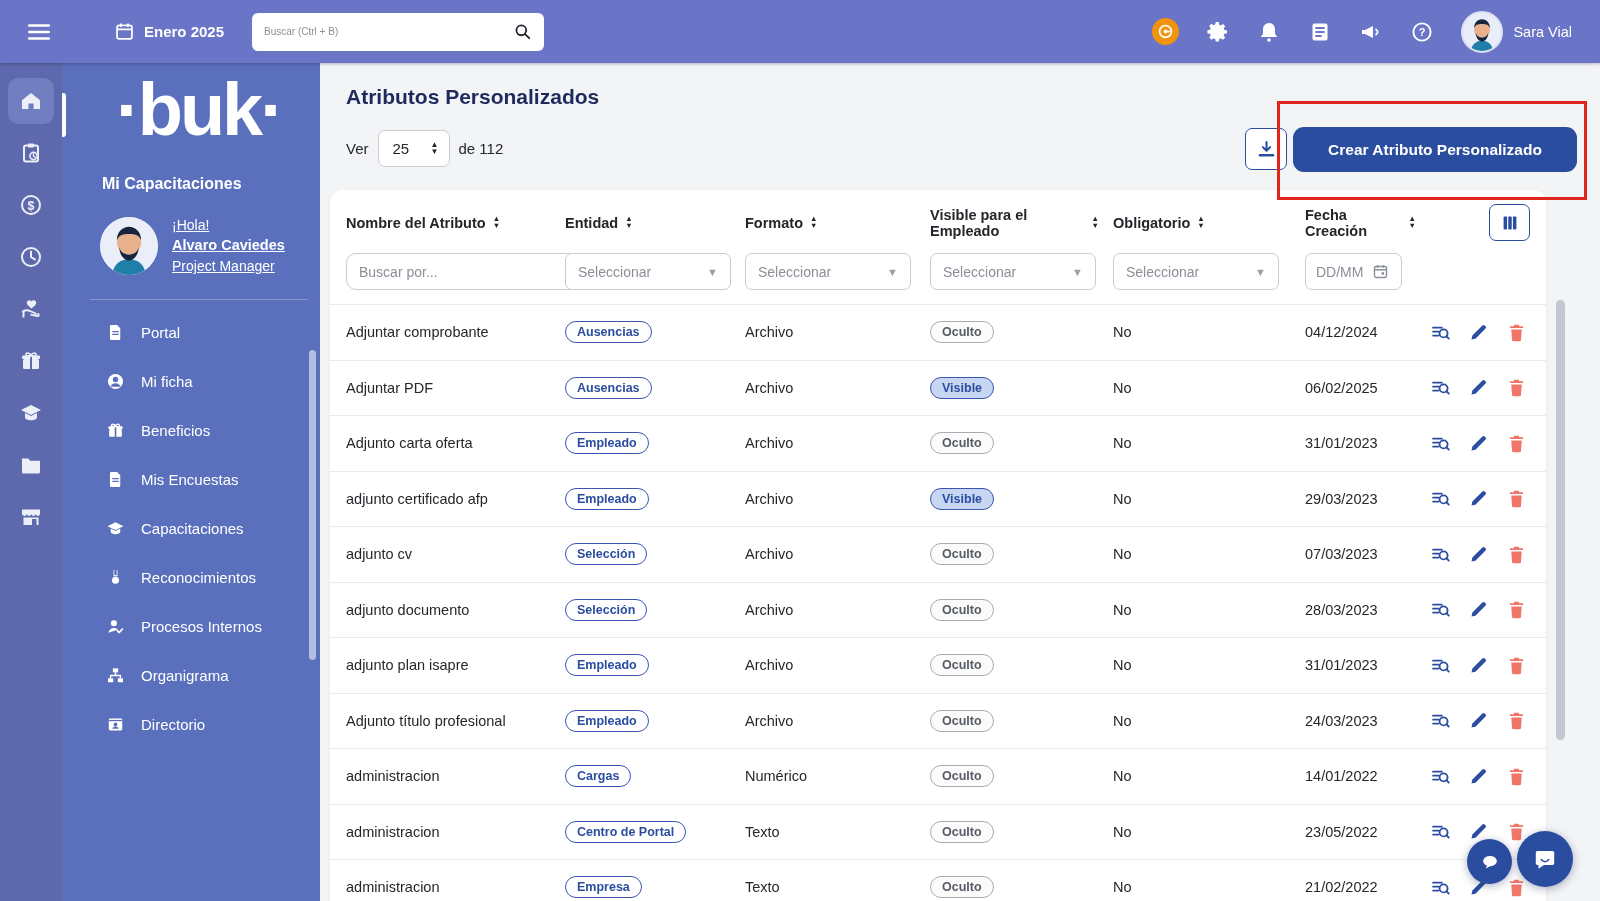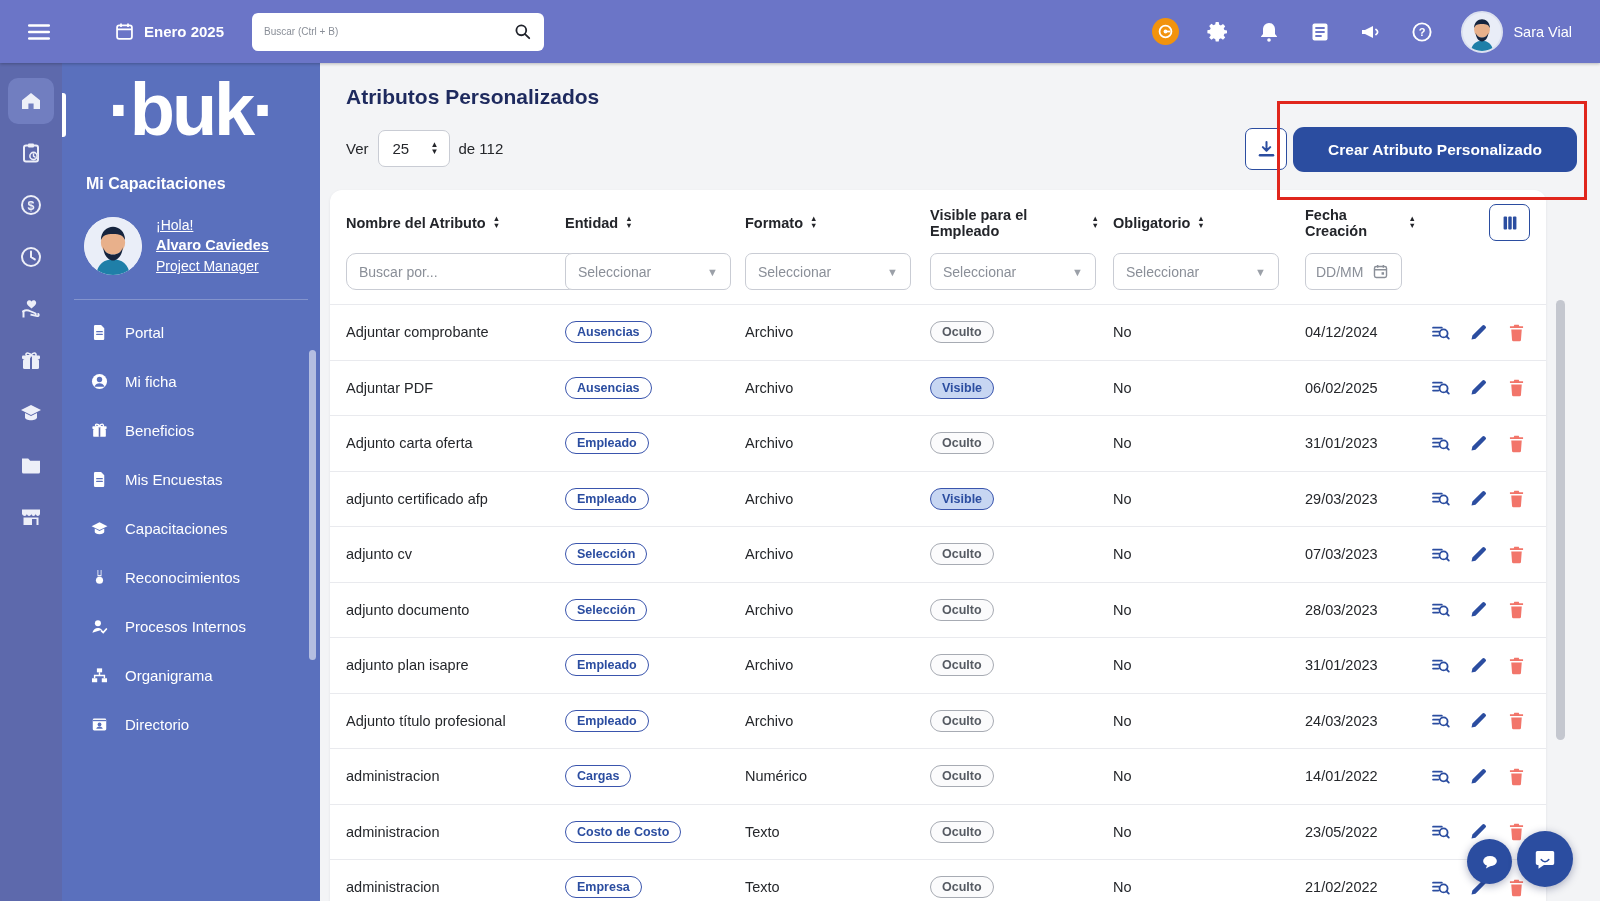--- a/index.html
+++ b/index.html
@@ -33,21 +33,21 @@
     background:#5D69AC; display:flex; flex-direction:column; align-items:center;
     padding-top:27px; gap:30px; z-index:20; }
   .rail-btn { width:46px; height:46px; min-height:46px; border-radius:10px;
     display:flex; align-items:center; justify-content:center; color:#EDEFF8;
     cursor:pointer; margin:-12px 0; }
   .rail-btn.active { background:#717EC0; }
   .rail-btn svg { width:24px; height:24px; }
 
   
   .panel { position:absolute; left:62px; top:63px; width:258px; height:838px;
-    background:#5A70BD; color:#fff; z-index:20; }
+    background:#5A70BD; color:#fff; z-index:20;padding-left:16px; }
   .active-bar { position:absolute; left:0; top:30px; width:4px; height:44px;
     background:#fff; border-radius:0 3px 3px 0; }
   .logo { text-align:center; margin-top:10px; font-size:74px; font-weight:bold;
     letter-spacing:-3px; line-height:1; user-select:none; }
   .section-title { margin:28px 0 0 24px; font-size:16px; font-weight:bold; }
   .profile { display:flex; align-items:center; gap:14px; margin:22px 0 0 22px; }
   .profile-txt { font-size:14px; line-height:1.45;text-decoration:underline; }
   .profile-txt .b { font-weight:bold; font-size:14.5px; }
   .panel-divider { height:1px; background:rgba(255,255,255,.25);
     margin:22px 12px 8px 12px; }
@@ -685,21 +685,21 @@
                 <path d="M4 20l1-4.5L16.5 4a1.8 1.8 0 0 1 2.6 0l.9.9a1.8 1.8 0 0 1 0 2.6L8.5 19z"></path>
               </svg></span>
             <span class="act act-del"><svg viewBox="0 0 24 24" fill="currentColor">
                 <path d="M9.5 3h5l.7 1.8h4.3v2H4.5v-2h4.3z"></path>
                 <path d="M6 8.5h12l-.9 12a1.6 1.6 0 0 1-1.6 1.5H8.5a1.6 1.6 0 0 1-1.6-1.5z"></path>
               </svg></span>
           </div>
         </div>
         <div class="tgrid trow">
           <div>administracion</div>
-          <div><span class="pill pill-entity">Costo de Costo</span></div>
+          <div><span class="pill pill-entity">Centro de Portal</span></div>
           <div>Texto</div>
           <div><span class="pill pill-muted">Oculto</span></div>
           <div>No</div>
           <div>23/05/2022</div>
           <div class="acts">
             <span class="act act-view"><svg viewBox="0 0 24 24" fill="currentColor">
                 <path d="M3.5 6.5h10M3.5 11h6.5M3.5 15.5h6" stroke="currentColor" stroke-width="2.1" fill="none" stroke-linecap="round"></path>
                 <circle cx="15.5" cy="13" r="4.6" fill="none" stroke="currentColor" stroke-width="2.1"></circle>
                 <path d="M18.8 16.3l2.7 2.7" stroke="currentColor" stroke-width="2.1" stroke-linecap="round"></path>
               </svg></span>

